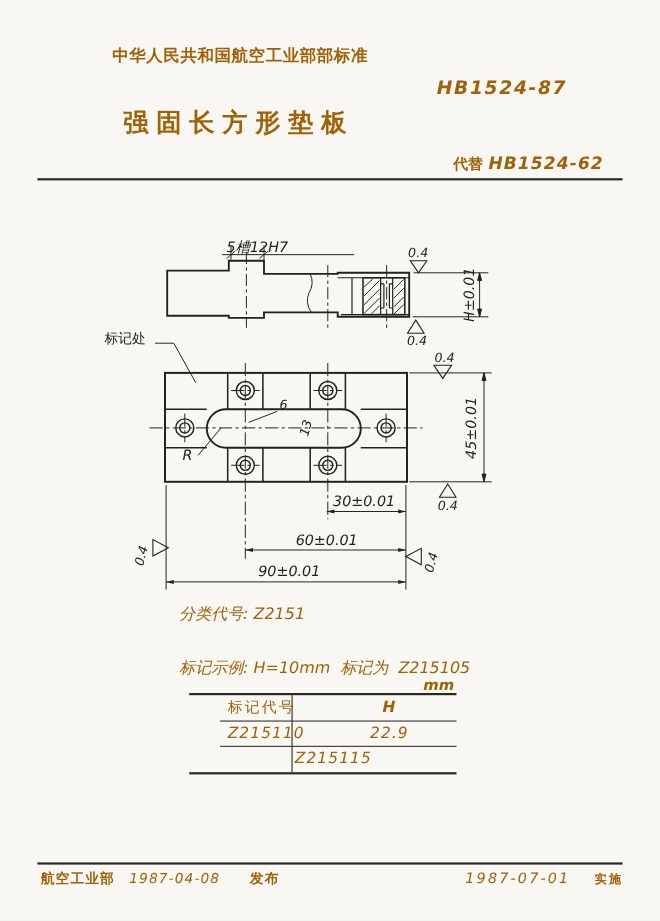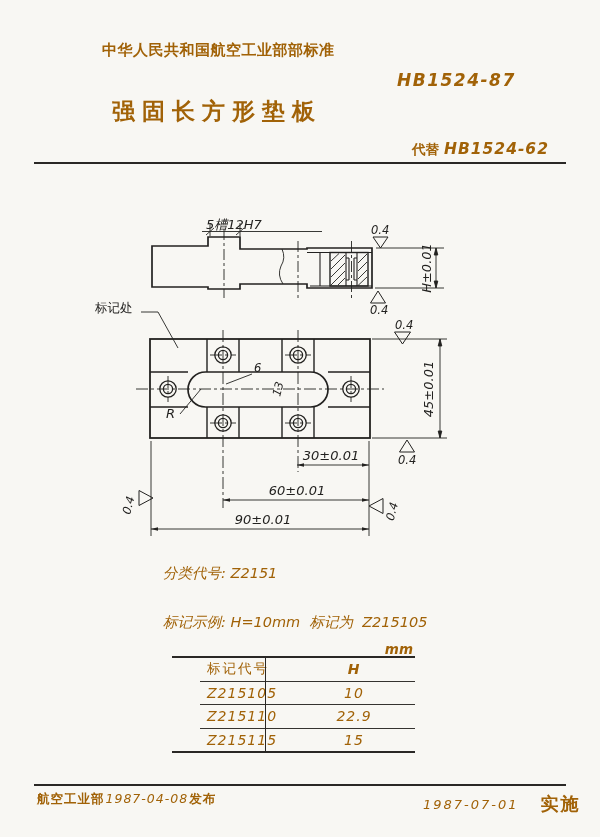--- a/index.html
+++ b/index.html
@@ -9,39 +9,39 @@
     background:#f8f7f3;color:#a16207;overflow:hidden;
   }
   .abs{position:absolute;}
   .rule{position:absolute;height:2px;background:#2a2825;}
   .org-line{font-size:15px;font-weight:bold;letter-spacing:0.5px;white-space:pre;}
   .std-no{font-size:17px;font-style:italic;font-weight:bold;letter-spacing:1.5px;white-space:pre;}
   .doc-title{font-size:23px;font-weight:bold;letter-spacing:7px;white-space:pre;}
   .replaces{display:flex;align-items:baseline;gap:5px;}
   .replaces .lbl{font-size:13.5px;font-weight:bold;}
   .replaces .no{font-size:15.5px;font-style:italic;font-weight:bold;letter-spacing:1px;}
-  .note-line{font-size:14.5px;white-space:pre;font-style:italic;margin-top:15px;}
+  .note-line{font-size:14.5px;white-space:pre;font-style:italic;}
   
-  .spec-table{position:absolute;left:172px;top:656px;width:243px;
+  .spec-table{position:absolute;left:172px;top:630px;width:243px;
     border-top:2.2px solid #2a2825;border-bottom:2.2px solid #2a2825;}
   .spec-table .vdiv{position:absolute;left:93px;top:0;bottom:0;width:1.2px;background:#2a2825;}
   .t-row{display:flex;height:22.6px;border-bottom:1.1px solid #35332f;align-items:center;margin-left:28px;}
   .t-row:last-child{border-bottom:none;justify-content:center;}
   .t-row .c1{width:93px;padding-left:7px;box-sizing:border-box;font-size:14px;font-style:italic;letter-spacing:1px;}
   .t-row .c2{flex:1;text-align:center;font-size:14px;font-style:italic;letter-spacing:1px;}
   .t-row.hdr .c1{font-style:normal;letter-spacing:2px;font-size:13.5px;}
   .t-row.hdr .c2{font-weight:bold;}
   .unit-label{position:absolute;right:2px;top:-17px;font-size:13.5px;font-style:italic;font-weight:bold;}
   
-  .footer-left{font-size:12.5px;white-space:pre;display:flex;gap:1px;align-items:baseline;}
+  .footer-left{font-size:12.5px;white-space:pre;display:flex;gap:13px;align-items:baseline;}
   .footer-left .b{font-weight:bold;letter-spacing:1px;}
   .footer-left .d{font-style:italic;letter-spacing:1px;}
-  .footer-right{font-size:13px;display:flex;gap:22px;align-items:center;}
+  .footer-right{font-size:13px;display:flex;gap:22px;align-items:flex-start;}
   .footer-right .d{font-style:italic;letter-spacing:2px;}
-  .footer-right .b{font-weight:bold;letter-spacing:2px;font-size:18px;}
+  .footer-right .b{font-weight:bold;letter-spacing:2px;font-size:11px;}
   svg text{fill:#232220;}
   .dimtxt{font-family:"DejaVu Sans",sans-serif;font-style:italic;font-size:13px;}
   .dimtxt-s{font-family:"DejaVu Sans",sans-serif;font-style:italic;font-size:11.5px;}
   .cjktxt{font-family:"DejaVu Sans",sans-serif;font-size:12.5px;}
 </style>
 </head>
 <body>
 
 <div class="page">
 
@@ -176,37 +176,32 @@
   <div class="abs note-line cjk" style="left:163px;top:598px;">标记示例: H=10mm  标记为  Z215105</div>
 
   <div class="spec-table">
     <div class="unit-label">mm</div>
     <div class="vdiv"></div>
     <div class="t-row hdr">
       <span class="c1">标记代号</span>
       <span class="c2">H</span>
     </div>
     <div class="t-row">
-      <span class="c1">Z215105</span>
-      <span class="c2">10</span>
-    </div>
-    <div class="t-row">
       <span class="c1">Z215110</span>
       <span class="c2">22.9</span>
     </div>
     <div class="t-row">
       <span class="c1">Z215115</span>
-      <span class="c2">15</span>
     </div>
   </div>
 
   <div class="rule" style="left:34px;top:784px;width:532px;"></div>
   <div class="abs footer-left" style="left:37px;top:791px;">
     <span class="b">航空工业部</span>
     <span class="d">1987-04-08</span>
-    <span class="b" style="">发布</span>
+    <span class="b" style="margin-left:14px;">发布</span>
   </div>
   <div class="abs footer-right" style="left:423px;top:792px;">
     <span class="d">1987-07-01</span>
     <span class="b">实施</span>
   </div>
 
 </div>
 
 </body></html>

